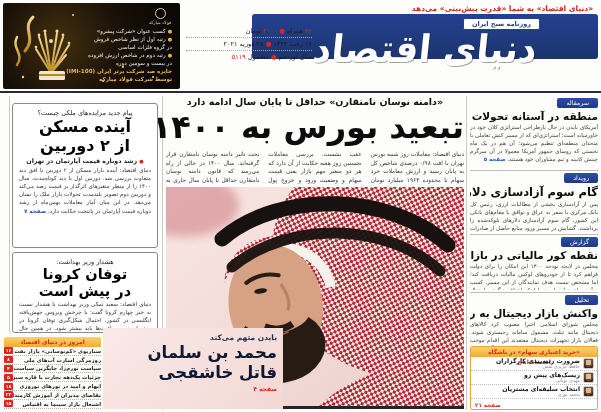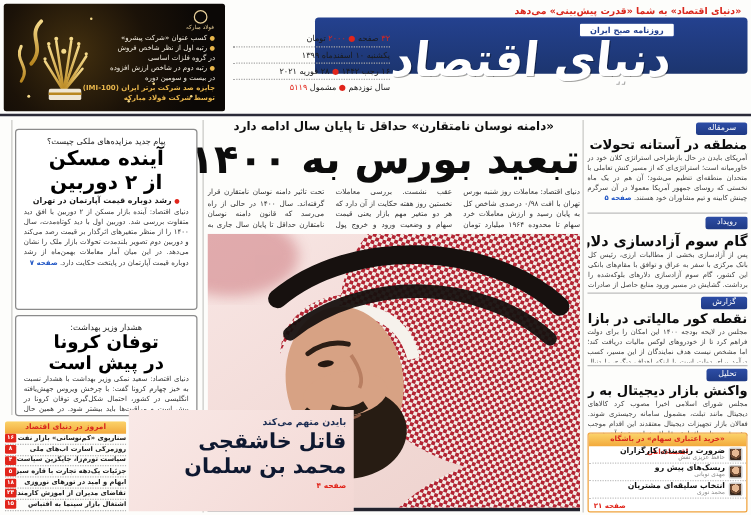--- a/index.html
+++ b/index.html
@@ -115,27 +115,24 @@
   <div class="slogan">«دنیای اقتصاد» به شما «قدرت پیش‌بینی» می‌دهد</div>
 
   <div class="logobox">
     <div class="badge">روزنامه صبح ایران</div>
     <div class="logotype">دنیای اقتصاد</div>
   </div>
 
   <div class="issue-info">
     <div class="row">
       <span class="red">۳۲</span>
-      <span>صفحه</span>
+      <span>همراه</span>
       <span class="red">●</span>
       <span class="red">۲۰۰۰</span>
       <span>تومان</span>
-    </div>
-    <div class="row">
-      <span>یکشنبه ۱۰ اسفندماه ۱۳۹۹</span>
     </div>
     <div class="row">
       <span>۱۶ رجب ۱۴۴۲</span>
       <span class="red">●</span>
       <span>۲۸ فوریه ۲۰۲۱</span>
     </div>
     <div class="row">
       <span>سال نوزدهم</span>
       <span class="red">●</span>
       <span>مشمول</span>
@@ -245,22 +242,22 @@
 
       <path d="M58,96 C62,38 152,30 170,92 C150,60 150,52 120,50 C90,50 70,68 58,96 Z" fill="url(#kef)"></path>
 
       <path d="M56,52 C115,2 225,6 282,58" stroke="#17110f" stroke-width="15" fill="none" stroke-linecap="round"></path>
       <path d="M66,80 C125,32 222,36 274,84" stroke="#17110f" stroke-width="11" fill="none" stroke-linecap="round" opacity="0.95"></path>
     </svg>
   </div>
 
   <div class="caption">
     <div class="cap-kicker">بایدن متهم می‌کند</div>
+    <div class="cap-line">محمد بن سلمان</div>
     <div class="cap-line">قاتل خاشقجی</div>
-    <div class="cap-line">محمد بن سلمان</div>
     <div class="cap-page ref">صفحه ۴</div>
   </div>
 
   <div class="lbox lbox1">
     <div class="kicker">پیام جدید مزایده‌های ملکی چیست؟</div>
     <div class="hl">آینده مسکن</div>
     <div class="hl">از ۲ دوربین</div>
     <div class="sub">
       <span class="b">●</span>
       <span>رشد دوباره قیمت آپارتمان در تهران</span>

